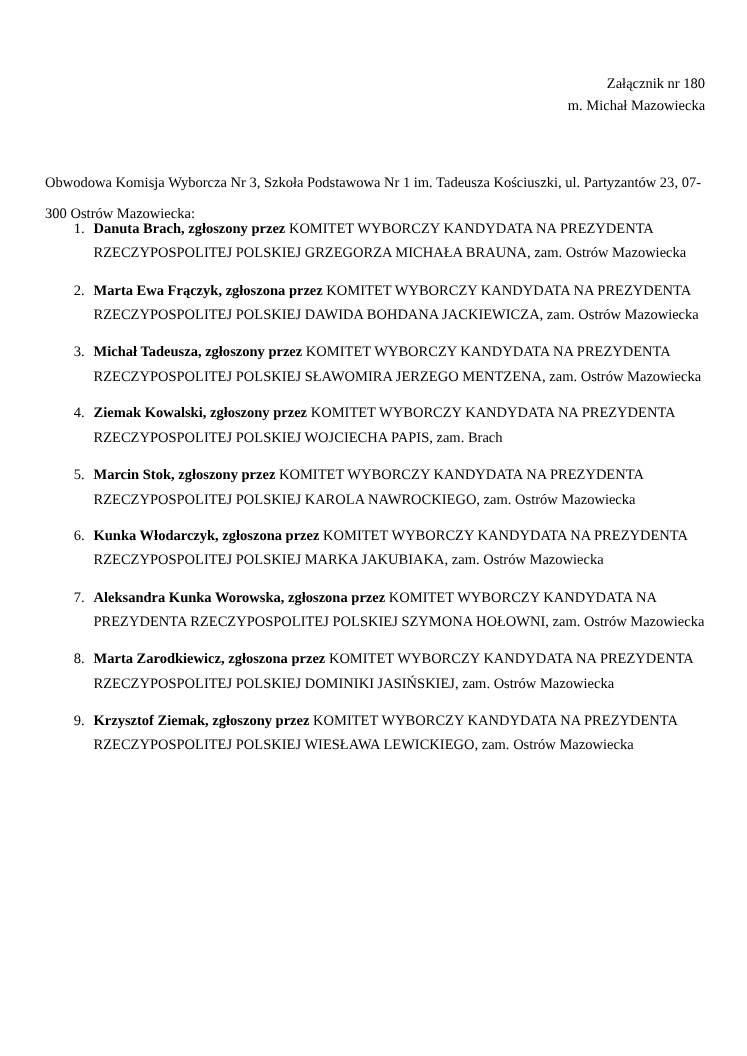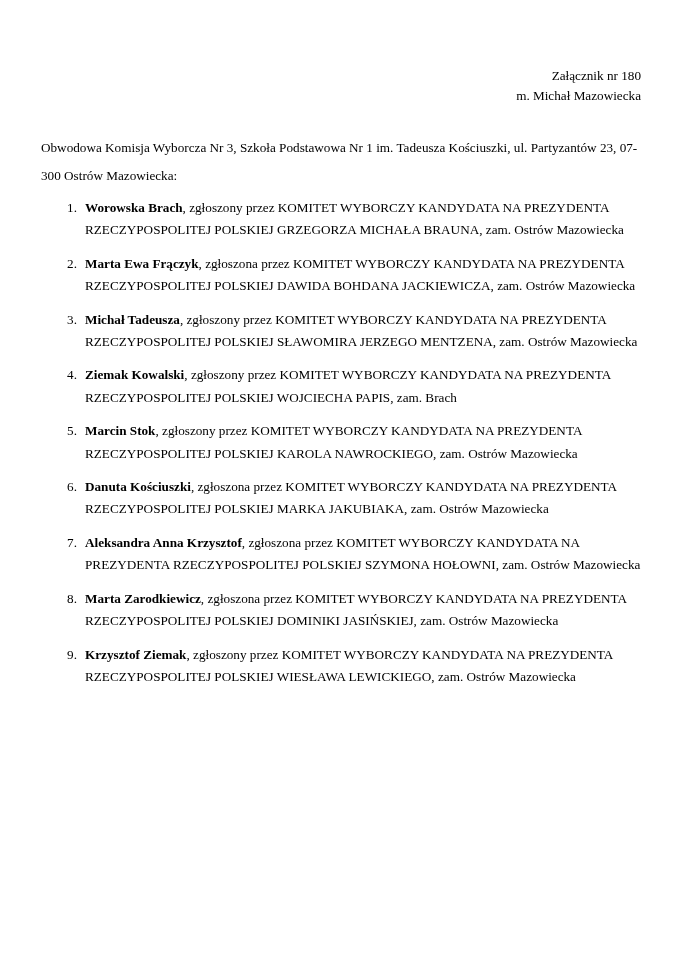--- a/index.html
+++ b/index.html
@@ -36,21 +36,21 @@
     line-height: 19.5px;
   }
   .doc-header .hline {
     display: block;
     white-space: nowrap;
   }
 
   
   .intro {
     position: absolute;
-    top: 121px;
+    top: 139px;
     left: 41px;
     width: 600px;
     font-size: 13.2px;
     line-height: 28px;
     text-align: left;
   }
 
   
   .list {
     position: absolute;
@@ -78,21 +78,21 @@
     top: 0;
     width: 20px;
     text-align: right;
     font-size: 13.2px;
   }
 
   .cand-name {
     font-weight: bold;
   }
   .cand-mid {
-    font-weight: normal;
+    font-weight: bold;
   }
   .cand-committee {
     font-weight: normal;
   }
   .cand-addr {
     font-weight: normal;
   }
 </style>
 </head>
 <body>
@@ -100,24 +100,24 @@
 <div class="page">
 
   <div class="doc-header">
     <span class="hline">Załącznik nr 180</span>
     <span class="hline">m. Michał Mazowiecka</span>
   </div>
 
   <p class="intro">Obwodowa Komisja Wyborcza Nr 3, Szkoła Podstawowa Nr 1 im. Tadeusza Kościuszki, ul. Partyzantów 23, 07-300 Ostrów Mazowiecka:</p>
 
   <ol class="list" id="candidate-list">
-      <li class="item"><span class="item-num">1.</span><span class="cand-name">Worowska Brach</span><span class="cand-mid">, zgłoszony przez </span><span class="cand-committee">KOMITET WYBORCZY KANDYDATA NA PREZYDENTA RZECZYPOSPOLITEJ POLSKIEJ GRZEGORZA MICHAŁA BRAUNA</span><span class="cand-addr">, zam. Ostrów Mazowiecka</span></li>
+      <li class="item"><span class="item-num">1.</span><span class="cand-name">Danuta Brach</span><span class="cand-mid">, zgłoszony przez </span><span class="cand-committee">KOMITET WYBORCZY KANDYDATA NA PREZYDENTA RZECZYPOSPOLITEJ POLSKIEJ GRZEGORZA MICHAŁA BRAUNA</span><span class="cand-addr">, zam. Ostrów Mazowiecka</span></li>
       <li class="item"><span class="item-num">2.</span><span class="cand-name">Marta Ewa Frączyk</span><span class="cand-mid">, zgłoszona przez </span><span class="cand-committee">KOMITET WYBORCZY KANDYDATA NA PREZYDENTA RZECZYPOSPOLITEJ POLSKIEJ DAWIDA BOHDANA JACKIEWICZA</span><span class="cand-addr">, zam. Ostrów Mazowiecka</span></li>
       <li class="item"><span class="item-num">3.</span><span class="cand-name">Michał Tadeusza</span><span class="cand-mid">, zgłoszony przez </span><span class="cand-committee">KOMITET WYBORCZY KANDYDATA NA PREZYDENTA RZECZYPOSPOLITEJ POLSKIEJ SŁAWOMIRA JERZEGO MENTZENA</span><span class="cand-addr">, zam. Ostrów Mazowiecka</span></li>
       <li class="item"><span class="item-num">4.</span><span class="cand-name">Ziemak Kowalski</span><span class="cand-mid">, zgłoszony przez </span><span class="cand-committee">KOMITET WYBORCZY KANDYDATA NA PREZYDENTA RZECZYPOSPOLITEJ POLSKIEJ WOJCIECHA PAPIS</span><span class="cand-addr">, zam. Brach</span></li>
       <li class="item"><span class="item-num">5.</span><span class="cand-name">Marcin Stok</span><span class="cand-mid">, zgłoszony przez </span><span class="cand-committee">KOMITET WYBORCZY KANDYDATA NA PREZYDENTA RZECZYPOSPOLITEJ POLSKIEJ KAROLA NAWROCKIEGO</span><span class="cand-addr">, zam. Ostrów Mazowiecka</span></li>
-      <li class="item"><span class="item-num">6.</span><span class="cand-name">Danuta Kościuszki</span><span class="cand-mid">, zgłoszona przez </span><span class="cand-committee">KOMITET WYBORCZY KANDYDATA NA PREZYDENTA RZECZYPOSPOLITEJ POLSKIEJ MARKA JAKUBIAKA</span><span class="cand-addr">, zam. Ostrów Mazowiecka</span></li>
-      <li class="item"><span class="item-num">7.</span><span class="cand-name">Aleksandra Anna Krzysztof</span><span class="cand-mid">, zgłoszona przez </span><span class="cand-committee">KOMITET WYBORCZY KANDYDATA NA PREZYDENTA RZECZYPOSPOLITEJ POLSKIEJ SZYMONA HOŁOWNI</span><span class="cand-addr">, zam. Ostrów Mazowiecka</span></li>
+      <li class="item"><span class="item-num">6.</span><span class="cand-name">Kunka Włodarczyk</span><span class="cand-mid">, zgłoszona przez </span><span class="cand-committee">KOMITET WYBORCZY KANDYDATA NA PREZYDENTA RZECZYPOSPOLITEJ POLSKIEJ MARKA JAKUBIAKA</span><span class="cand-addr">, zam. Ostrów Mazowiecka</span></li>
+      <li class="item"><span class="item-num">7.</span><span class="cand-name">Aleksandra Kunka Worowska</span><span class="cand-mid">, zgłoszona przez </span><span class="cand-committee">KOMITET WYBORCZY KANDYDATA NA PREZYDENTA RZECZYPOSPOLITEJ POLSKIEJ SZYMONA HOŁOWNI</span><span class="cand-addr">, zam. Ostrów Mazowiecka</span></li>
       <li class="item"><span class="item-num">8.</span><span class="cand-name">Marta Zarodkiewicz</span><span class="cand-mid">, zgłoszona przez </span><span class="cand-committee">KOMITET WYBORCZY KANDYDATA NA PREZYDENTA RZECZYPOSPOLITEJ POLSKIEJ DOMINIKI JASIŃSKIEJ</span><span class="cand-addr">, zam. Ostrów Mazowiecka</span></li>
       <li class="item"><span class="item-num">9.</span><span class="cand-name">Krzysztof Ziemak</span><span class="cand-mid">, zgłoszony przez </span><span class="cand-committee">KOMITET WYBORCZY KANDYDATA NA PREZYDENTA RZECZYPOSPOLITEJ POLSKIEJ WIESŁAWA LEWICKIEGO</span><span class="cand-addr">, zam. Ostrów Mazowiecka</span></li>
     </ol>
 
 </div>
 
 </body></html>

